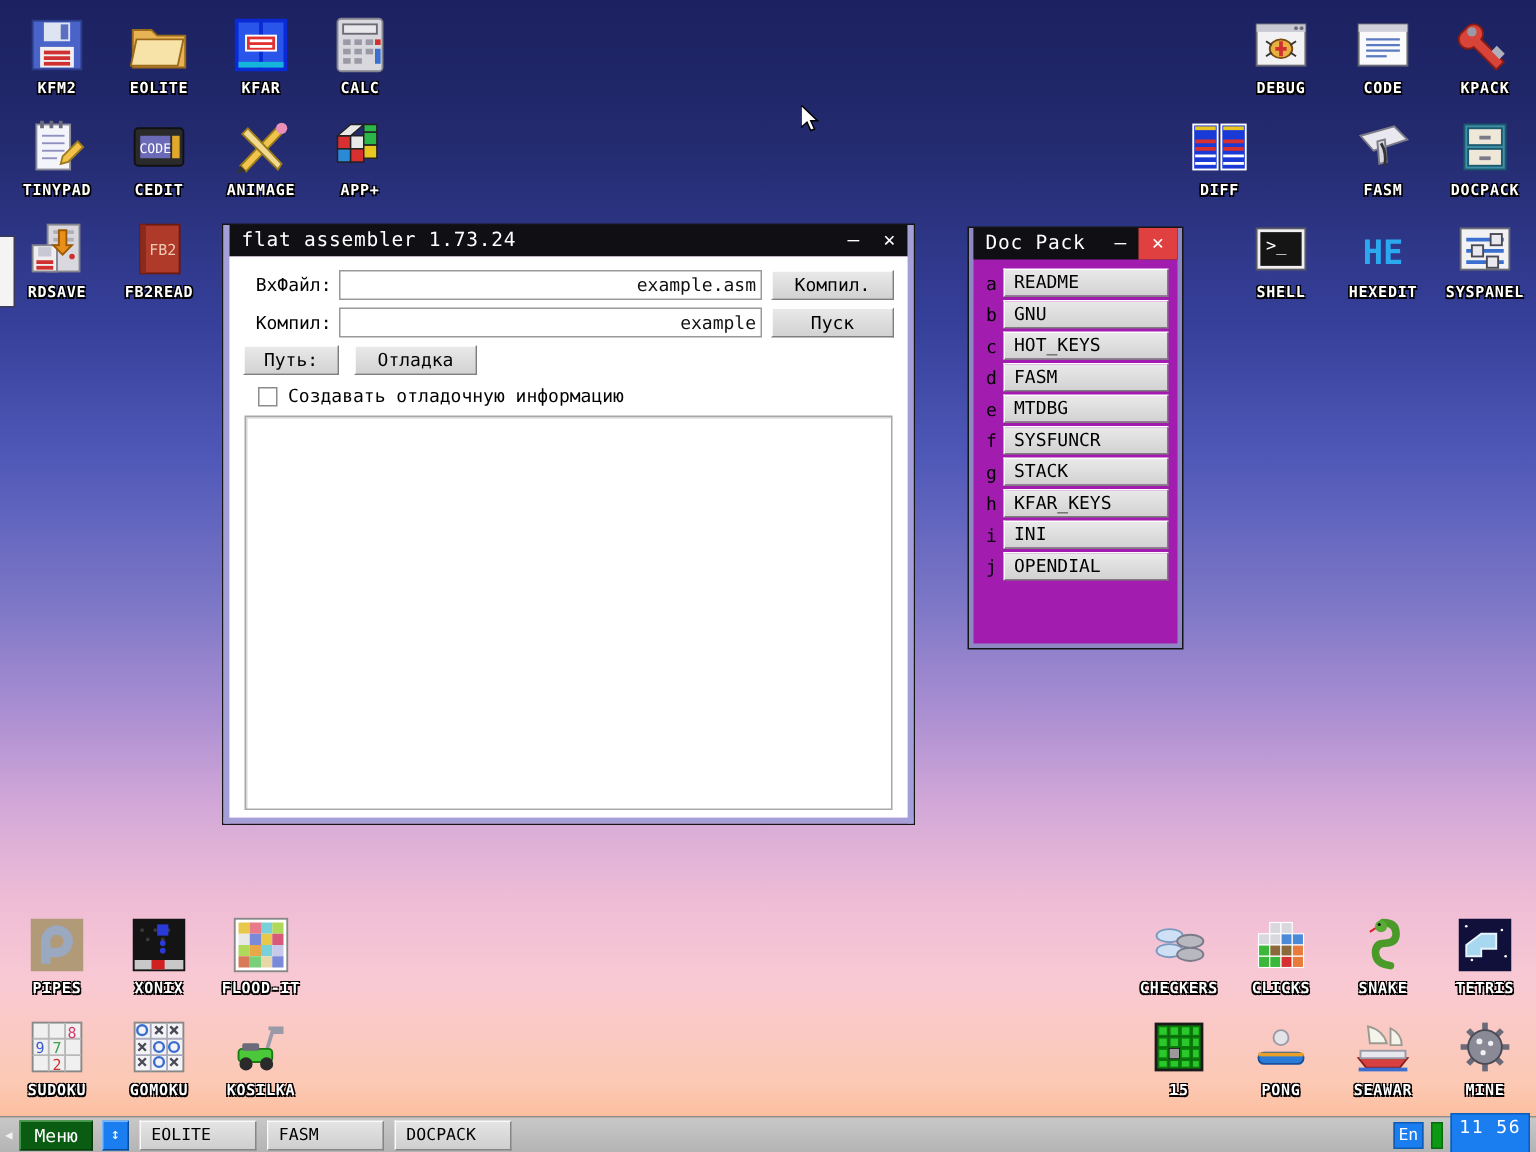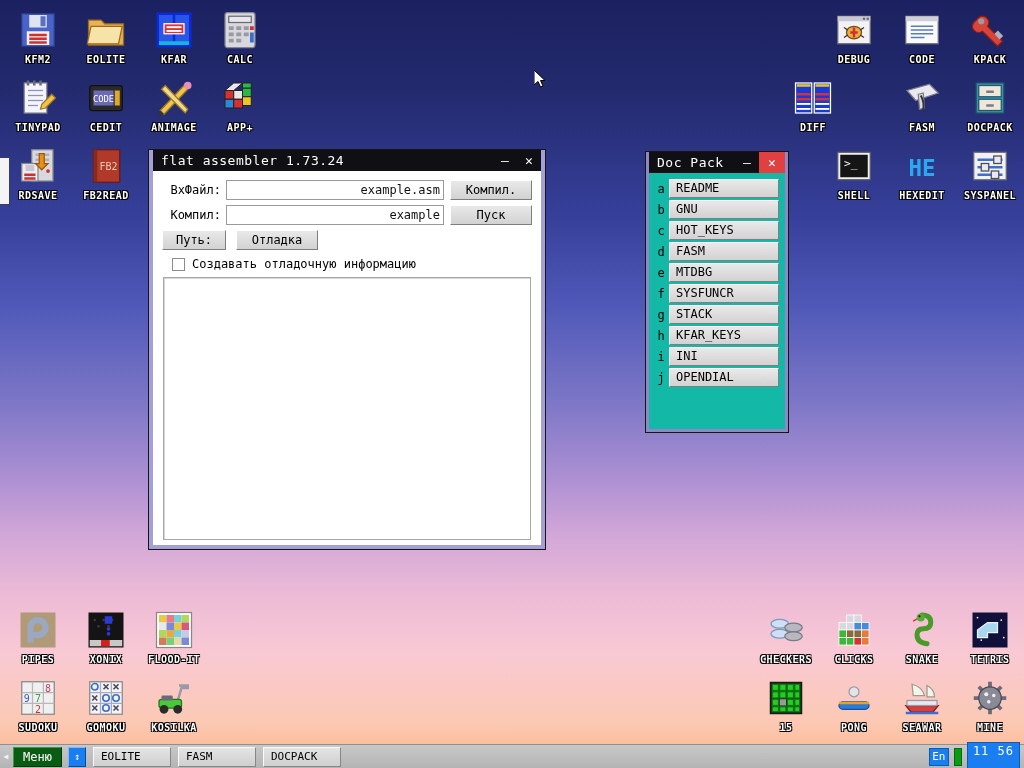--- a/index.html
+++ b/index.html
@@ -67,21 +67,21 @@
   .tbtn {
     width: 24px; height: 21px;
     display: flex; align-items: center; justify-content: center;
     font-size: 13px; color: #fff; cursor: pointer;
   }
   .tbtn.close-red { background: #e04040; width: 26px; font-weight: bold; }
 
   
   #fasm-window {
     left: 149px; top: 150px;
-    width: 396px; height: 399px;
+    width: 460px; height: 399px;
     border-left: 4px solid #a49fd6;
     border-right: 4px solid #a49fd6;
     border-bottom: 4px solid #a49fd6;
     background: #f0abfc;
   }
   #fasm-window .wbody { padding: 8px 9px 0 9px; background: #fff; height: calc(100% - 21px); }
   .frow { display: flex; align-items: center; height: 22px; margin-bottom: 3px; }
   .flabel {
     font-family: "DejaVu Sans Mono", monospace;
     font-size: 12px; color: #000;
@@ -134,21 +134,21 @@
     box-shadow: inset 1px 1px 0 #d6d6d6;
   }
 
   
   #docpack-window {
     left: 646px; top: 152px;
     width: 142px; height: 280px;
     border-left: 3px solid #8e89c4;
     border-right: 3px solid #8e89c4;
     border-bottom: 3px solid #8e89c4;
-    background: #14b8a6;
+    background: #a21caf;
   }
   #docpack-window .wbody { padding: 6px 6px 0 4px; }
   .docrow { display: flex; align-items: center; margin-bottom: 2px; }
   .dockey {
     width: 16px; text-align: center;
     font-family: "DejaVu Sans Mono", monospace;
     font-size: 12px; color: #000;
   }
   .docbtn {
     flex: 1; height: 19px; line-height: 17px;

